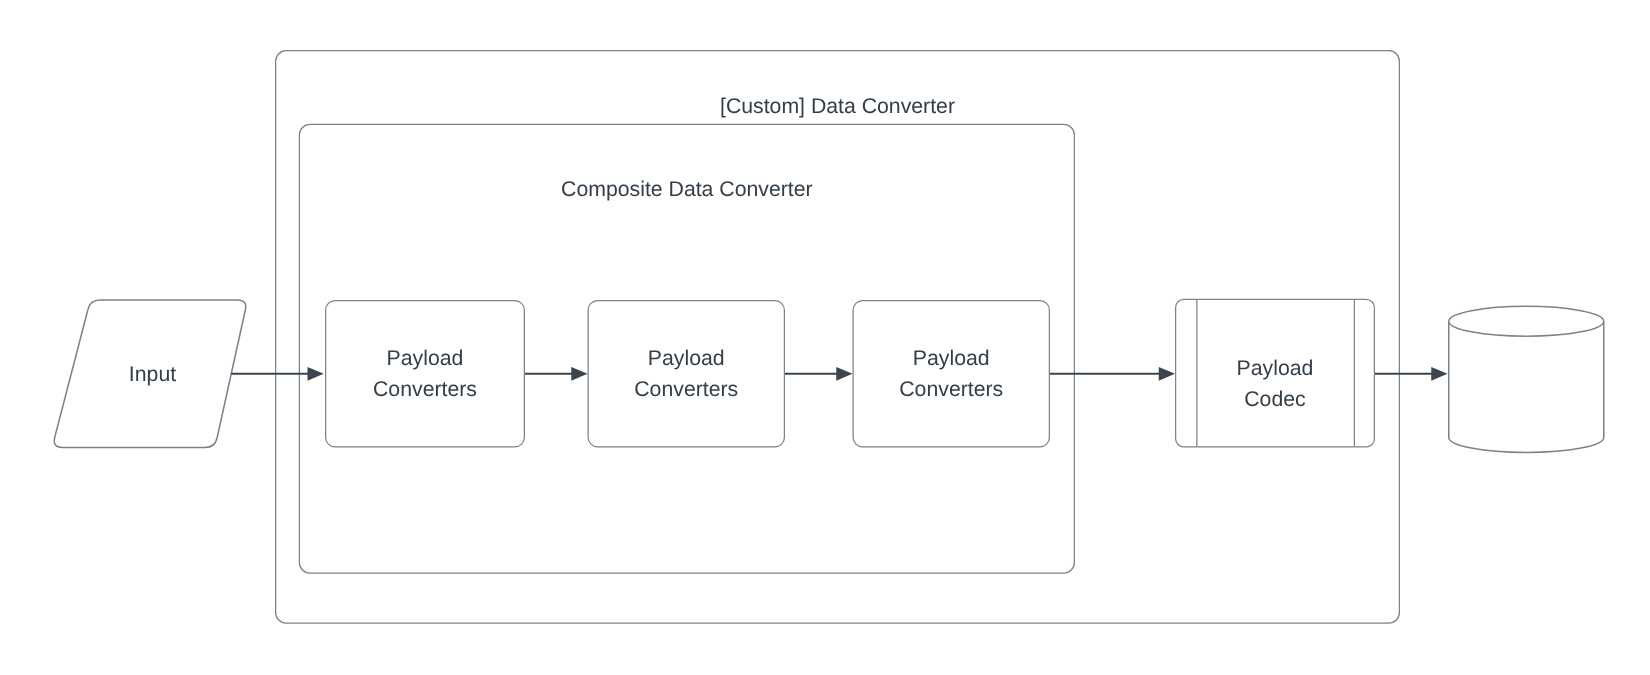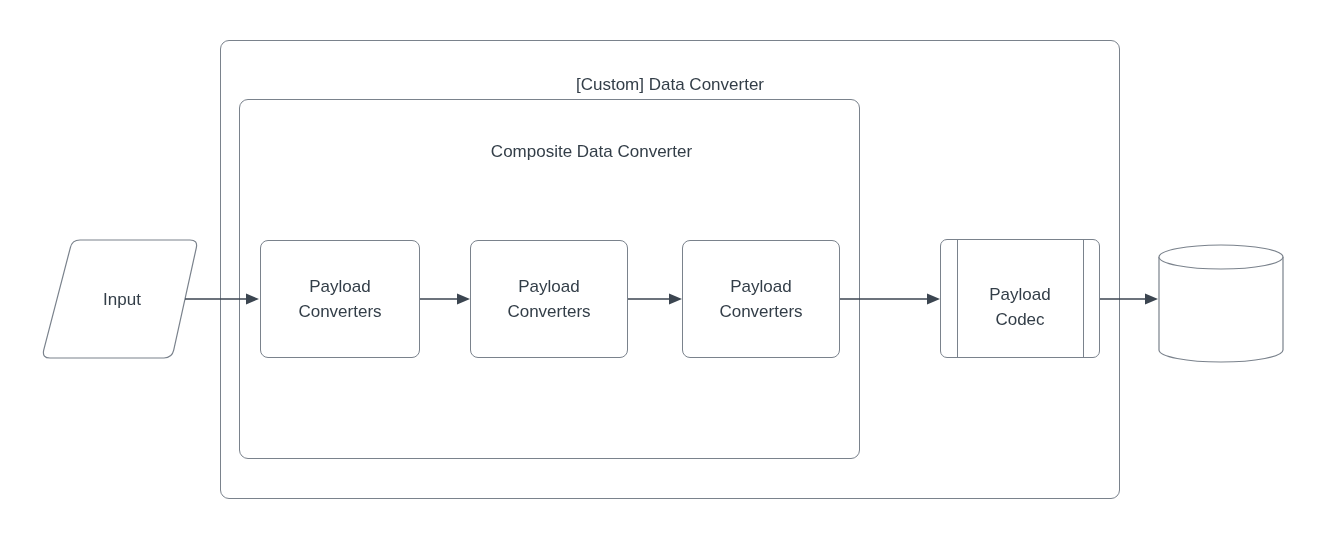--- a/index.html
+++ b/index.html
@@ -65,21 +65,21 @@
 </style>
 </head>
 <body>
 
 <div class="canvas">
 
   <div class="box group-box" style="left:220px; top:40px; width:900px; height:459px;"></div>
   <div class="group-title" style="left:220px; top:51px; width:900px;margin-top:23px;">[Custom] Data Converter</div>
 
   <div class="box group-box" style="left:239px; top:99px; width:621px; height:360px;"></div>
-  <div class="group-title" style="left:239px; top:141px; width:621px;margin-left:42px;">Composite Data Converter</div>
+  <div class="group-title" style="left:239px; top:141px; width:621px;">Composite Data Converter</div>
 
   <div class="box node-box" style="left:260px; top:240px; width:160px; height:118px;"></div>
   <div class="box node-box" style="left:470px; top:240px; width:158px; height:118px;"></div>
   <div class="box node-box" style="left:682px; top:240px; width:158px; height:118px;"></div>
 
   <div class="box node-box" style="left:940px; top:239px; width:160px; height:119px; border-radius:7px;">
     <div class="codec-bar" style="left:16px;"></div>
     <div class="codec-bar" style="right:15px;"></div>
   </div>
 

